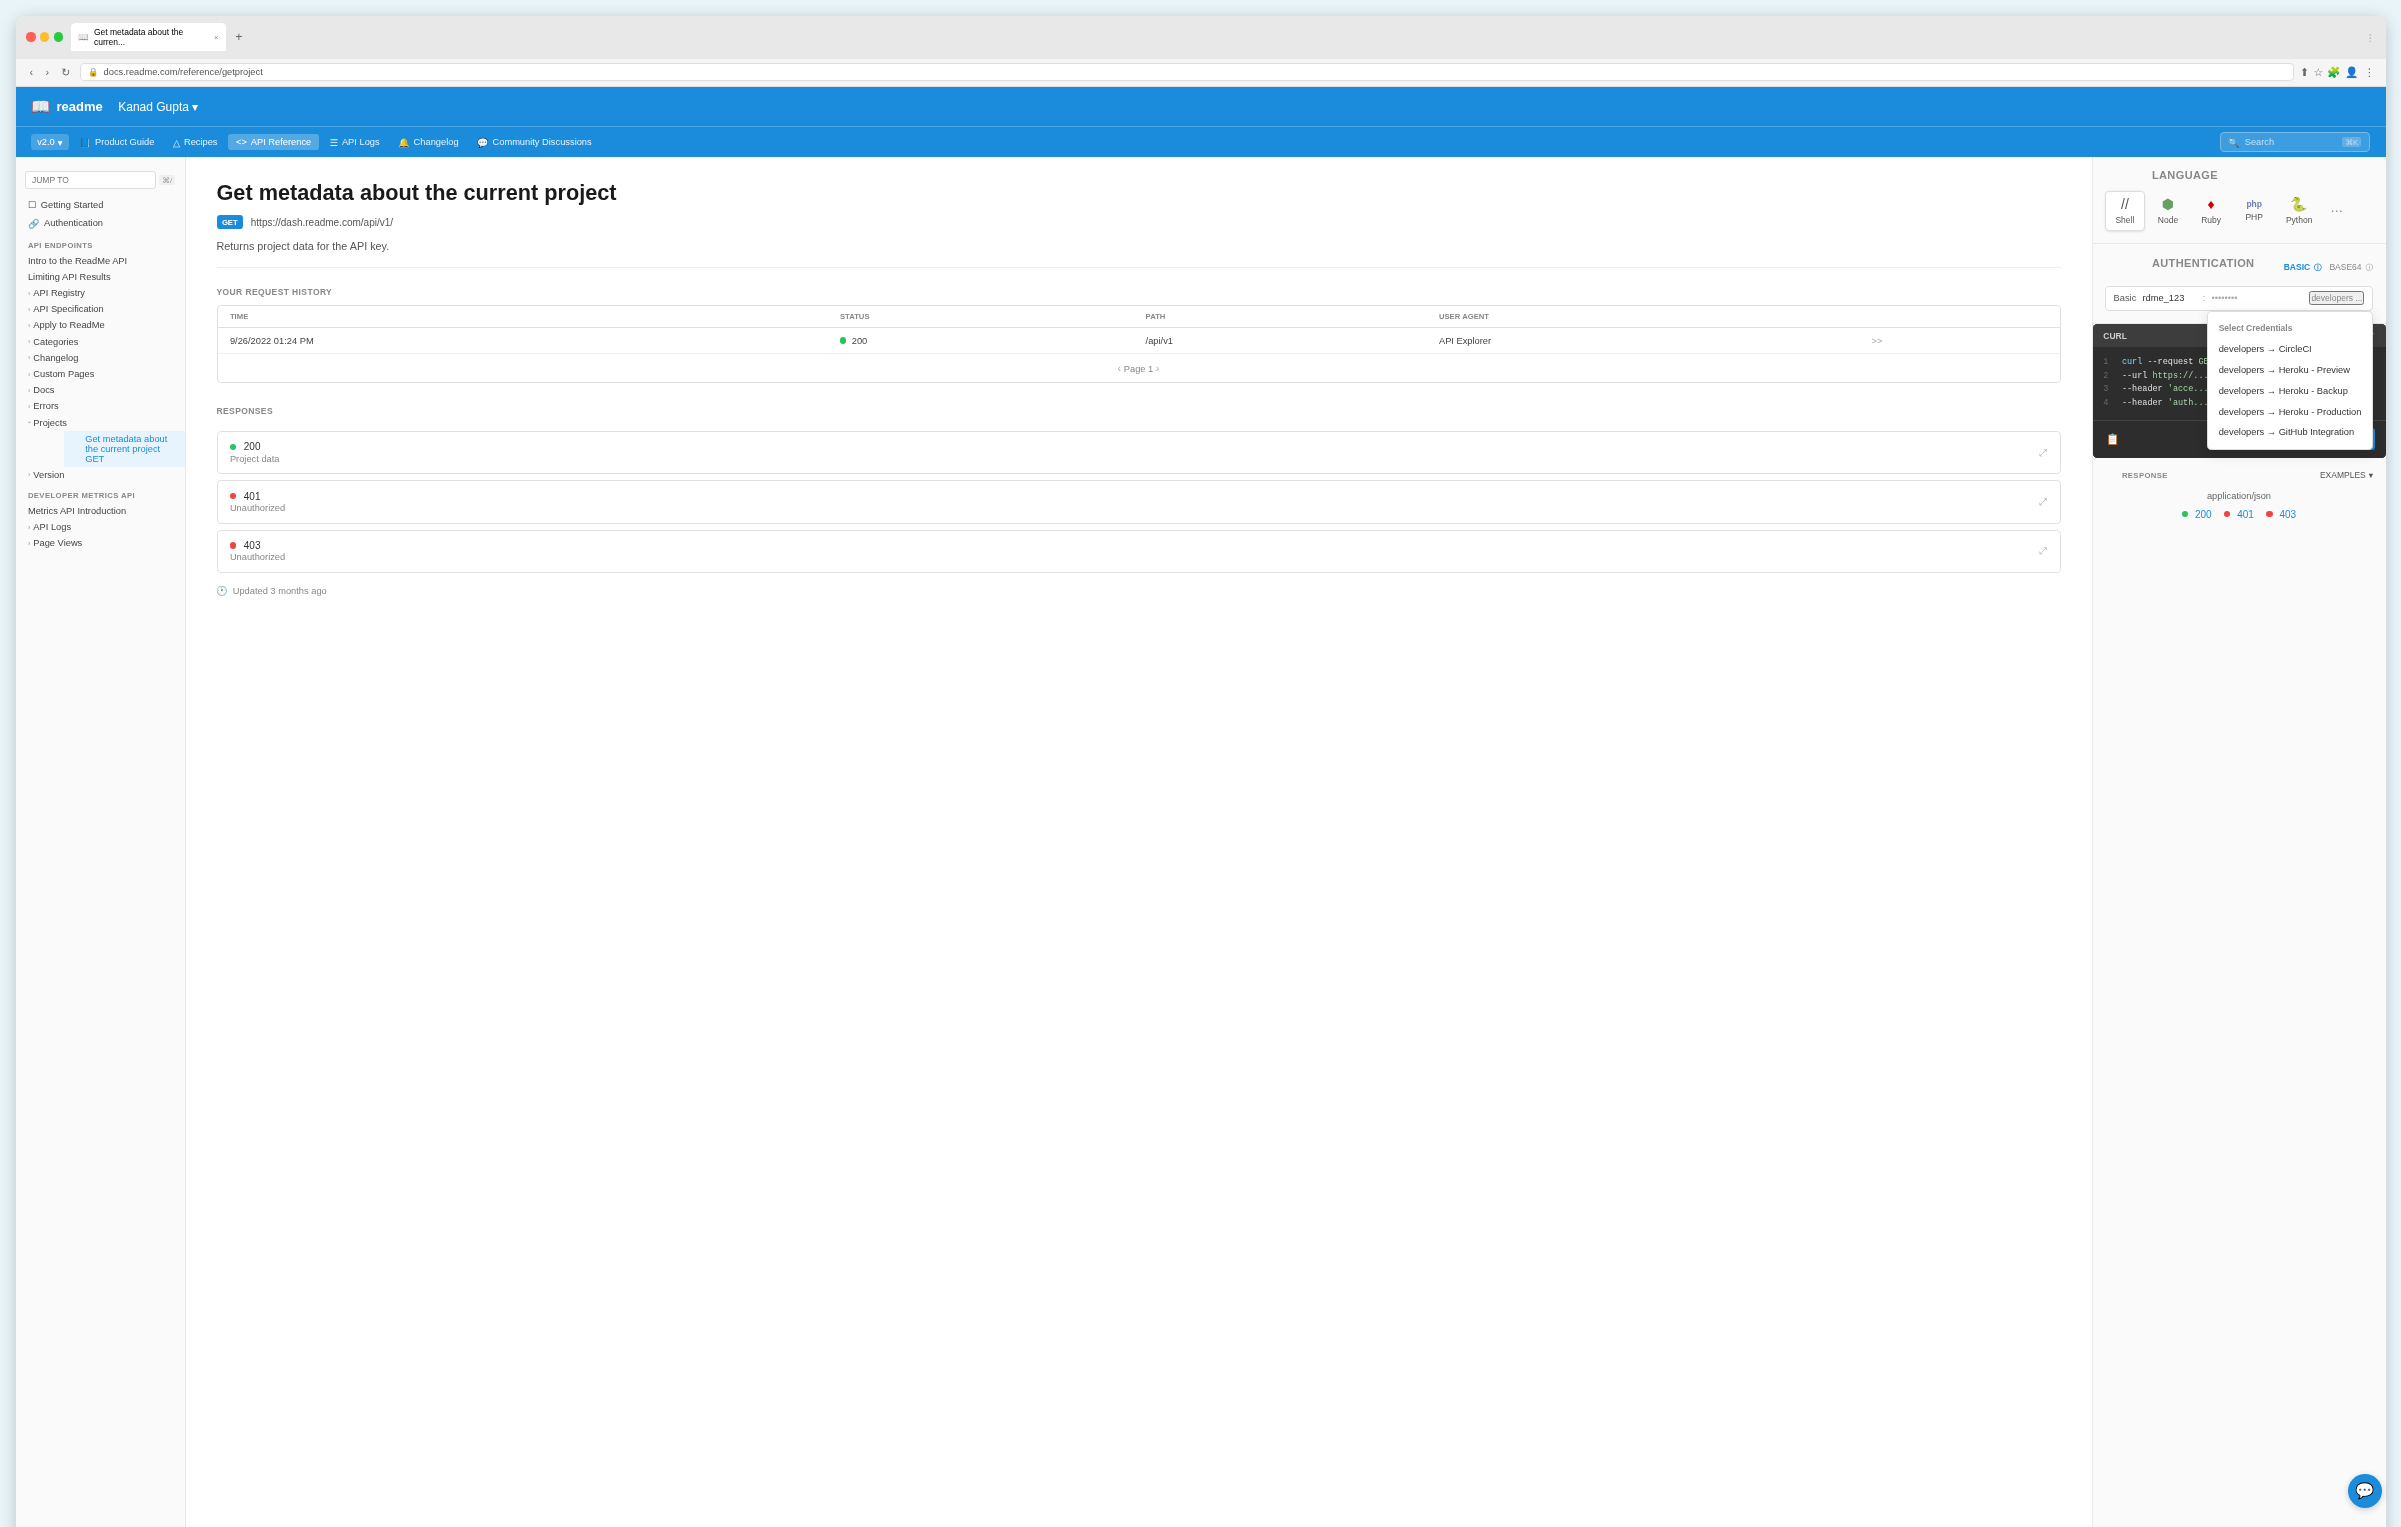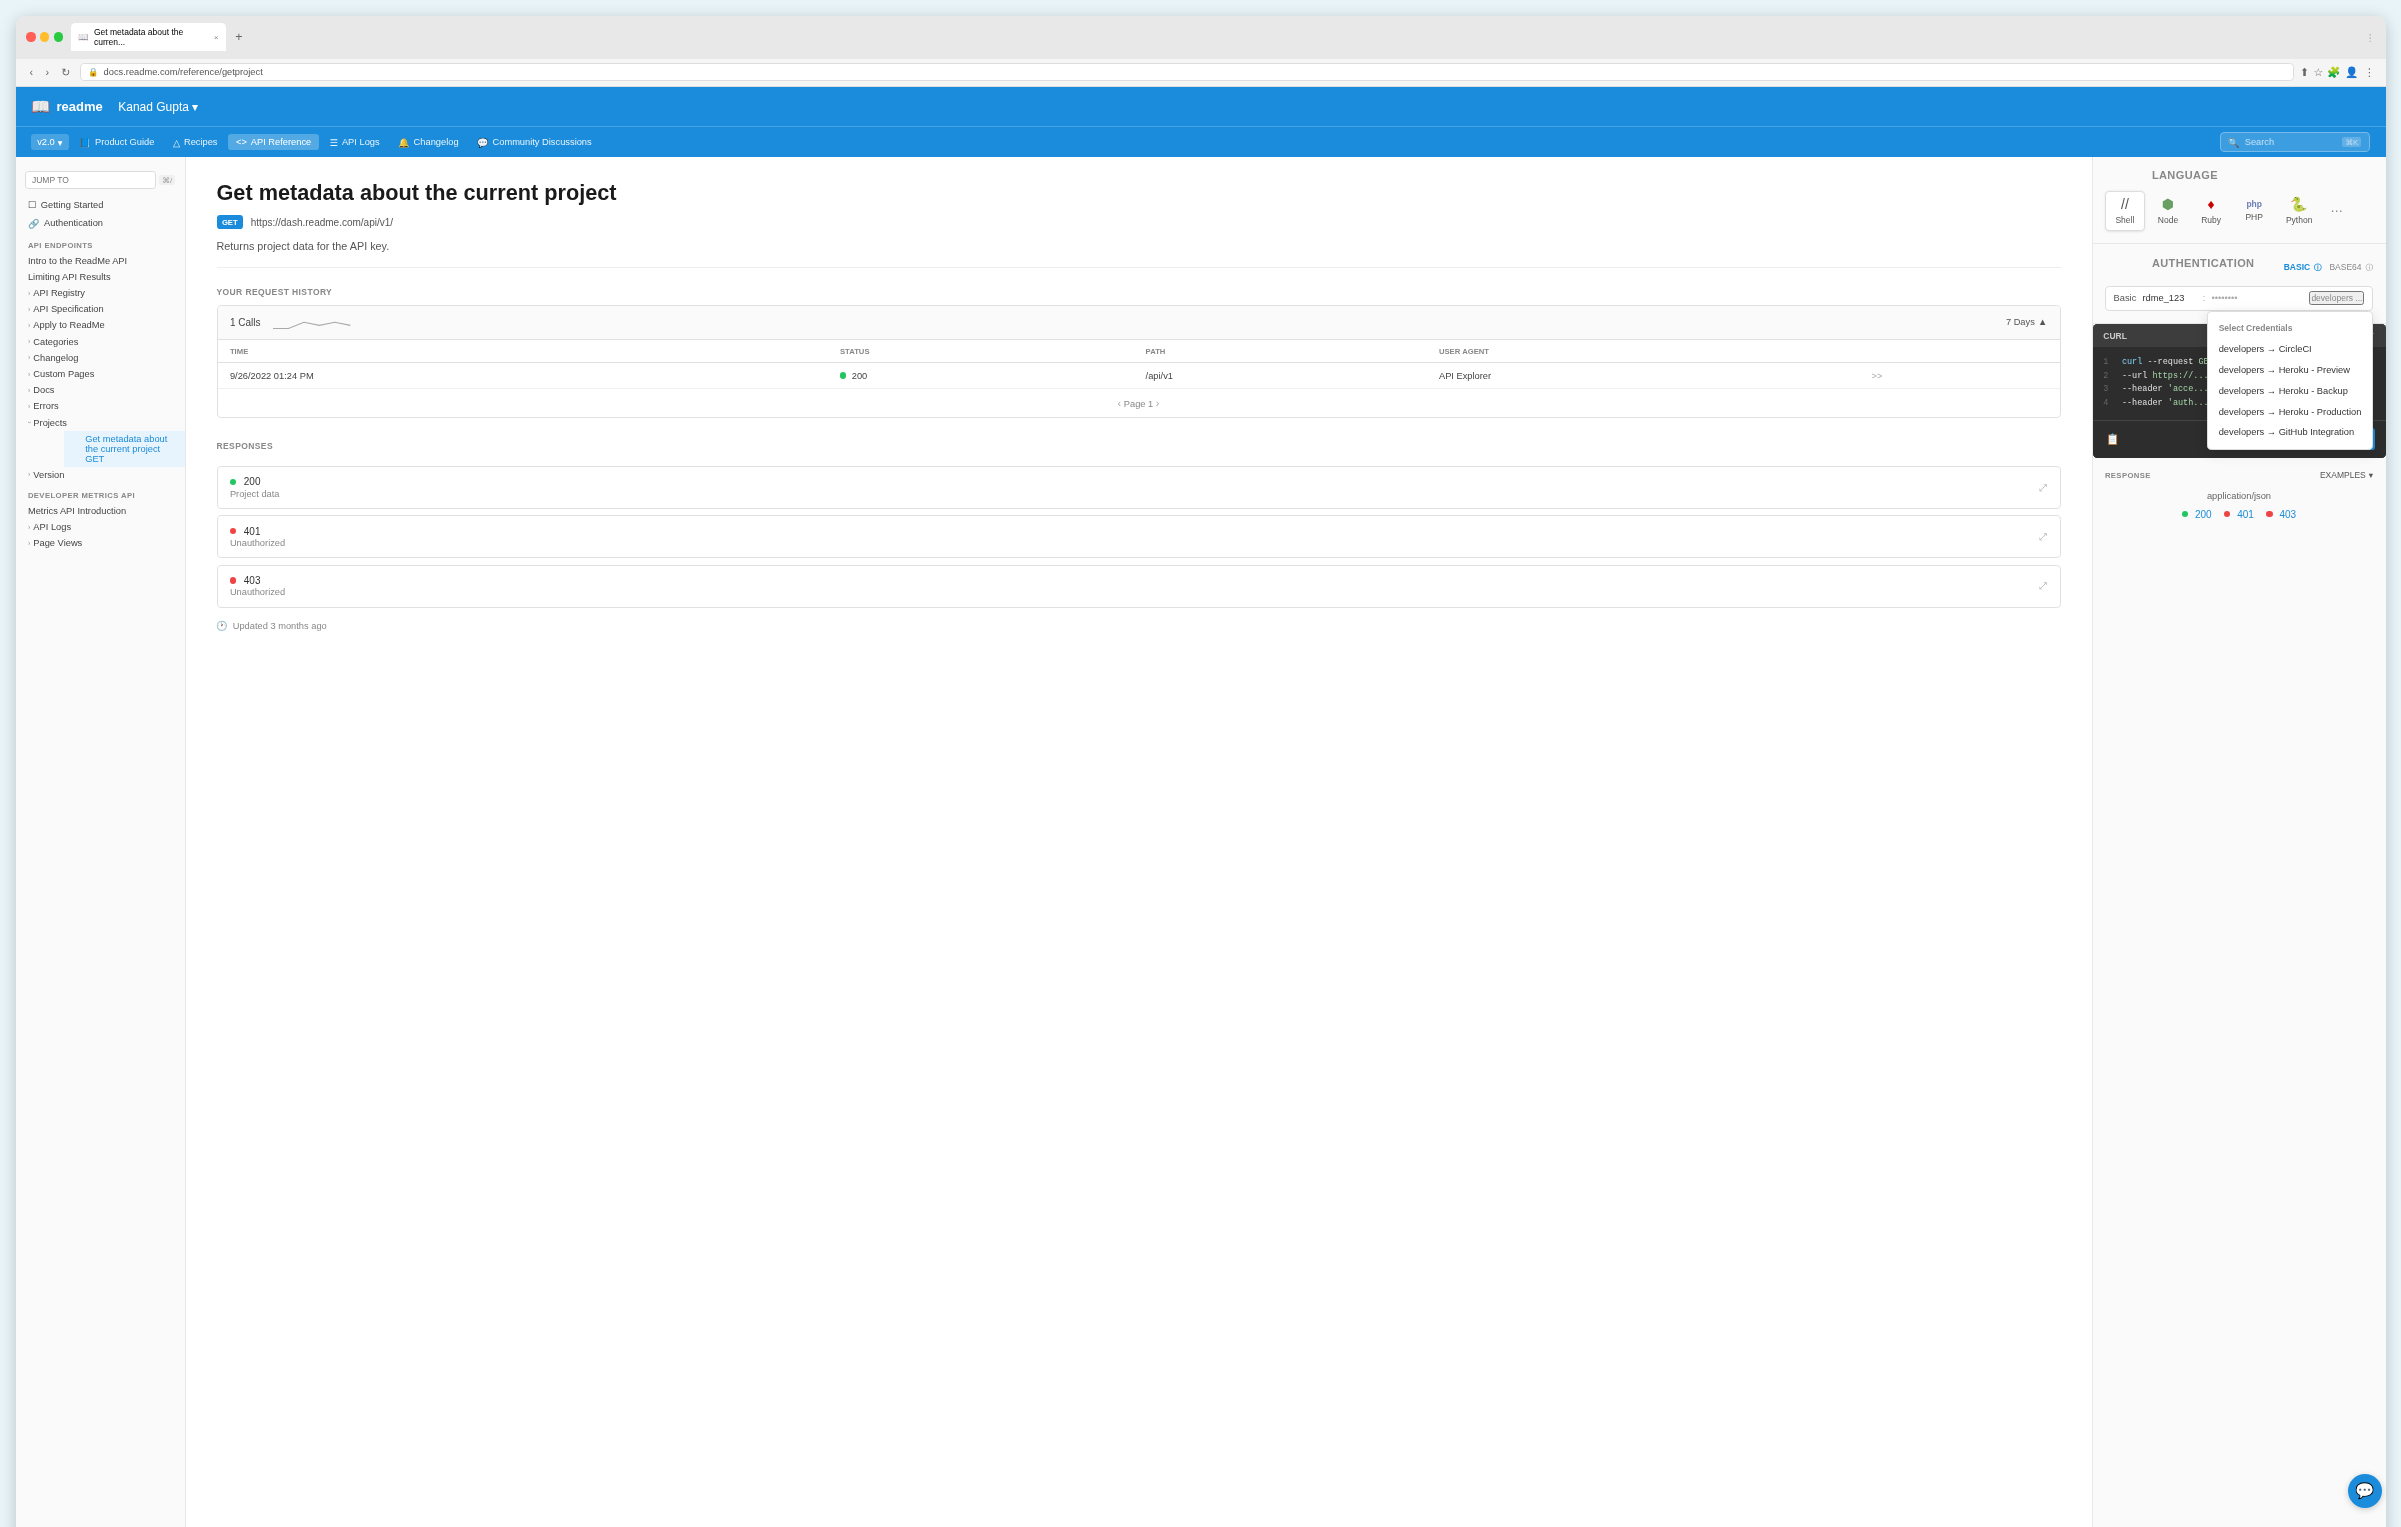--- a/index.html
+++ b/index.html
@@ -146,21 +146,21 @@
     
     .credentials-dropdown { position: absolute; top: 100%; right: 0; background: white; border: 0.8px solid #ddd; border-radius: 4.6px; box-shadow: 0 3.1px 12.4px rgba(0,0,0,0.12); z-index: 100; min-width: 155px; padding: 6.2px 0; }
     .dropdown-header { padding: 4.6px 10.8px 6.2px; font-size: 8.5px; color: #888; font-weight: 600; }
     .dropdown-item { padding: 5.4px 10.8px; font-size: 9.3px; color: #333; cursor: pointer; }
 
     
     .try-it-btn { background: #1a8cdb; color: white; border: none; border-radius: 3.1px; padding: 5.4px 14px; font-size: 10px; font-weight: 600; cursor: pointer; }
 
     
     .response-panel { padding: 12.4px; }
-    .response-header { display: flex; justify-content: space-between; align-items: center; margin-bottom: 10.8px; }
+    .response-header { display: flex; justify-content: space-between; align-items: center; margin-bottom: 10.8px; margin-left: 17px; }
     .response-label { font-size: 7.7px; font-weight: 700; color: #888; text-transform: uppercase; letter-spacing: 0.4px; }
     .examples-btn { font-size: 8.5px; color: #555; cursor: pointer; display: flex; align-items: center; gap: 3.1px; }
 
     .response-hint { text-align: center; padding: 12.4px 7.7px; color: #555; font-size: 10px; line-height: 1.6; }
     .response-hint strong { text-decoration: underline; }
     .resp-content-type { font-size: 9.3px; color: #666; text-align: center; margin-bottom: 7.7px; }
     .resp-codes { display: flex; justify-content: center; gap: 12.4px; }
     .resp-code-item { display: flex; align-items: center; gap: 3.9px; font-size: 10px; cursor: pointer; color: #1a8cdb; font-weight: 500; }
 
     
@@ -349,32 +349,20 @@
 
         <div class="endpoint-row">
           <span class="method-badge">GET</span>
           <span class="endpoint-url">https://dash.readme.com/api/v1/</span>
         </div>
 
         <p class="page-description">Returns project data for the API key.</p>
 
         <div class="section-title">YOUR REQUEST HISTORY</div>
         <div class="history-box">
-          <div class="history-header">
-            <span class="calls-label">1 Calls</span>
-            <div class="chart-area">
-              <svg width="100%" height="18.6" viewBox="0 0 2225 24">
-                <polyline points="0,20 20,20 40,12 60,16 80,12 100,16" fill="none" stroke="#aaa" stroke-width="1.5"></polyline>
-              </svg>
-            </div>
-            <div class="period-select">
-              <span>7 Days</span>
-              <span>▲</span>
-            </div>
-          </div>
           <table class="history-table">
             <thead>
               <tr>
                 <th>TIME</th>
                 <th>STATUS</th>
                 <th>PATH</th>
                 <th>USER AGENT</th>
                 <th></th>
               </tr>
             </thead>

